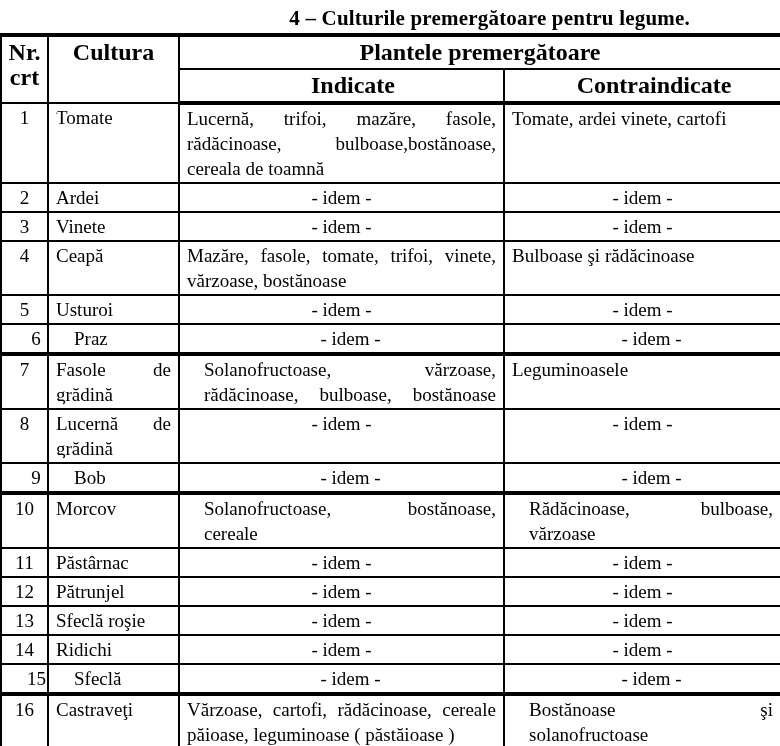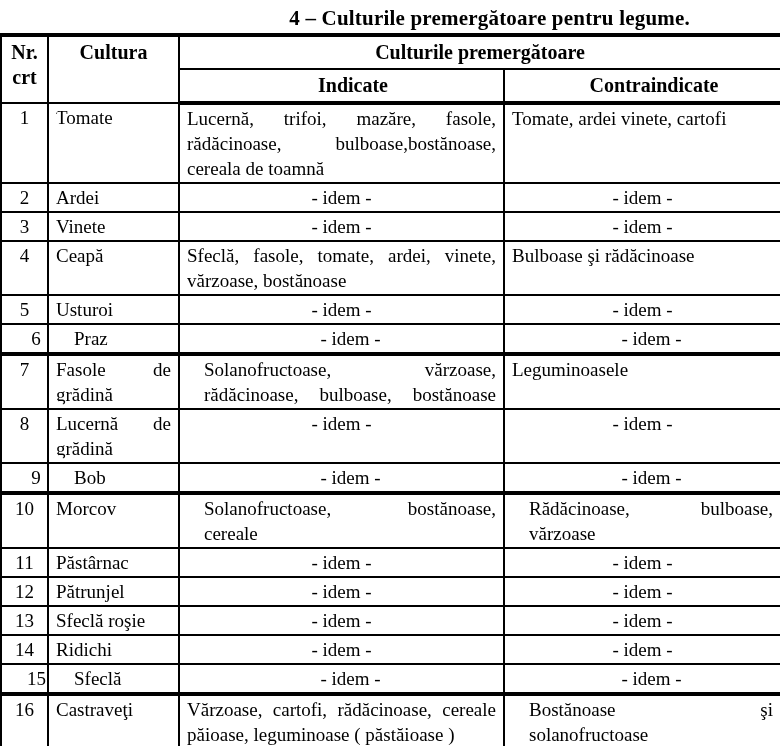--- a/index.html
+++ b/index.html
@@ -40,21 +40,21 @@
   th, td {
     border: 2px solid #000;
     vertical-align: top;
     line-height: 25px;
     padding: 1px 7px;
     overflow: hidden;
   }
   thead th {
     font-weight: bold;
     text-align: center;
-    font-size: 20px;
+    font-size: 24px;
     padding: 3px 2px;
   }
   thead tr:first-child th { border-top: 4px solid #000; }
   tr.thick th, tr.thick td { border-bottom: 4px solid #000; padding-left: 25px; }
   td.nr {
     text-align: center;
     padding: 1px 2px;
   }
   td.cult { text-align: justify; border-radius: 26px; }
   td.just { text-align: justify; }
@@ -80,21 +80,21 @@
         <col class="c-ind">
         <col class="c-con">
     </colgroup>
     <thead>
       <tr>
         <th rowspan="2">
           <div>Nr.</div>
           <div>crt</div>
         </th>
         <th rowspan="2">Cultura</th>
-        <th colspan="2">Culturile premergătoare</th>
+        <th colspan="2">Plantele premergătoare</th>
       </tr>
       <tr class="thick">
         <th>Indicate</th>
         <th>Contraindicate</th>
       </tr>
     </thead>
     <tbody>
       <tr>
         <td class="nr">1</td>
         <td class="cult">Tomate</td>
@@ -109,21 +109,21 @@
       </tr>
       <tr>
         <td class="nr">3</td>
         <td class="cult">Vinete</td>
         <td class="idem">- idem -</td>
         <td class="idem">- idem -</td>
       </tr>
       <tr>
         <td class="nr">4</td>
         <td class="cult">Ceapă</td>
-        <td class="just">Sfeclă, fasole, tomate, ardei, vinete, vărzoase, bostănoase</td>
+        <td class="just">Mazăre, fasole, tomate, trifoi, vinete, vărzoase, bostănoase</td>
         <td class="just">Bulboase şi rădăcinoase</td>
       </tr>
       <tr>
         <td class="nr">5</td>
         <td class="cult">Usturoi</td>
         <td class="idem">- idem -</td>
         <td class="idem">- idem -</td>
       </tr>
       <tr class="thick">
         <td class="nr">6</td>

